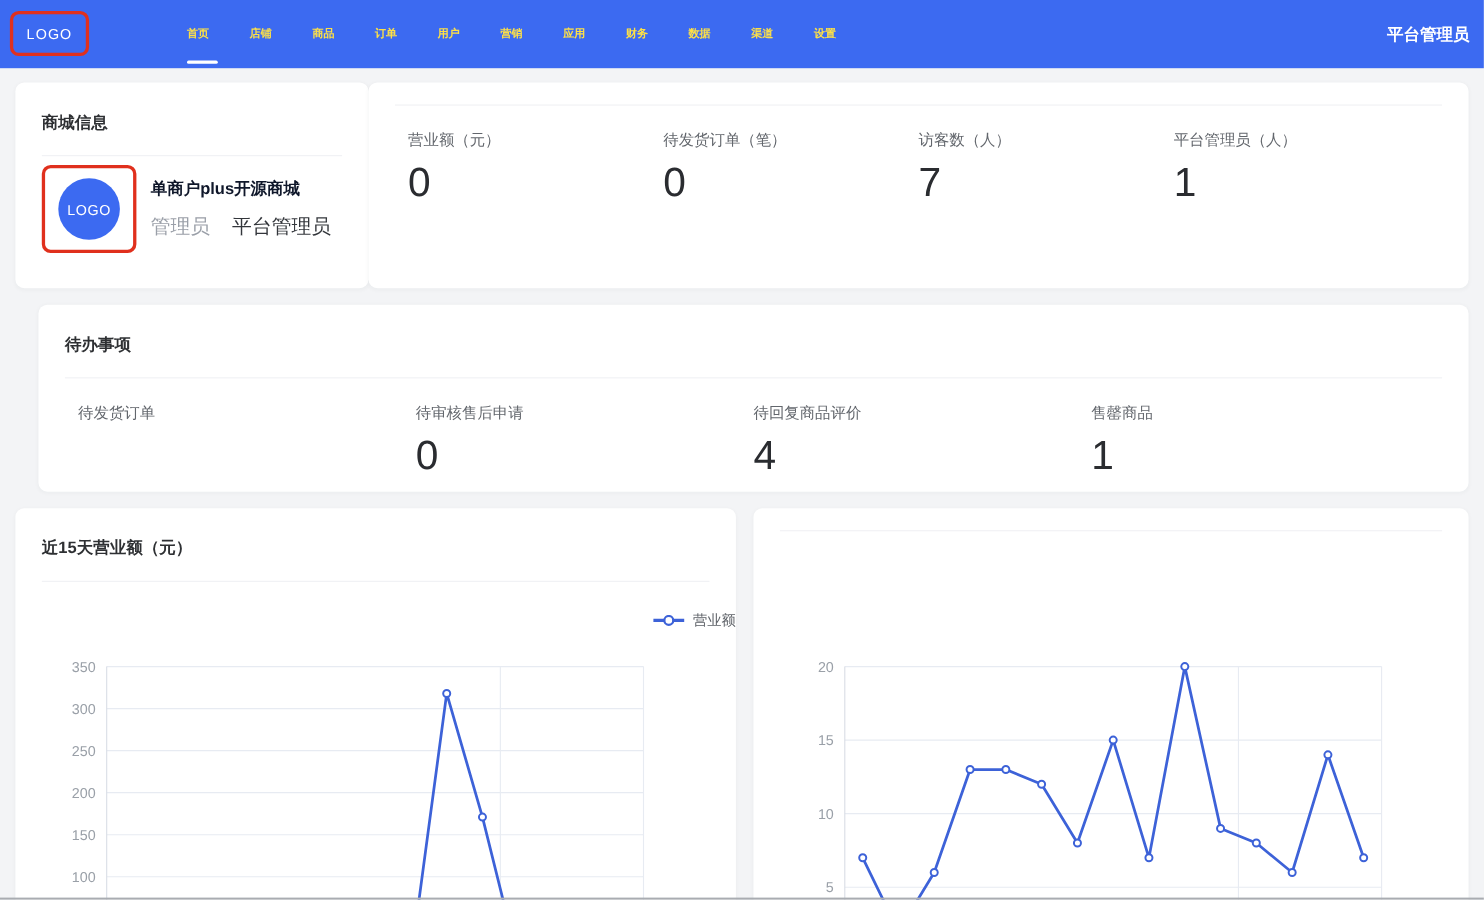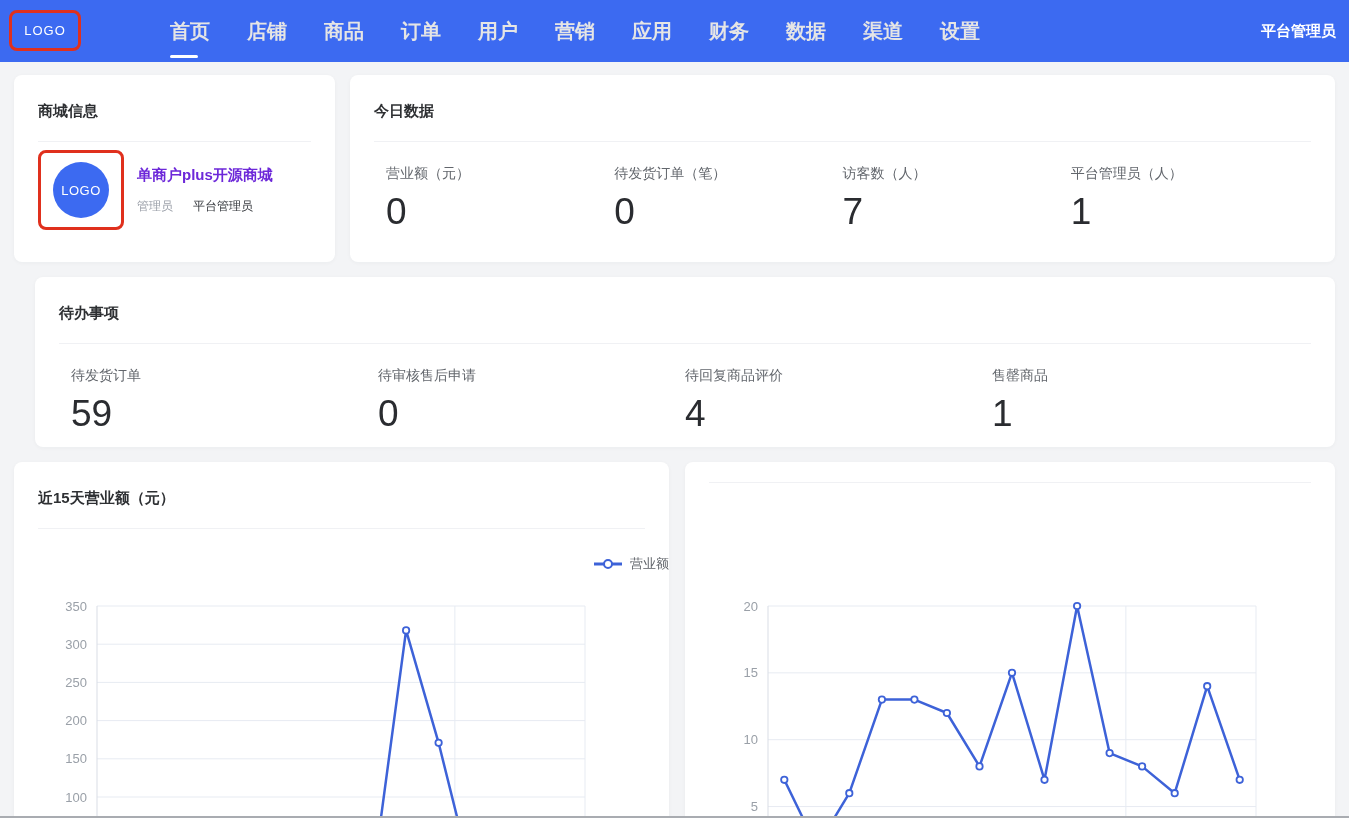--- a/index.html
+++ b/index.html
@@ -16,33 +16,33 @@
     display: flex; align-items: center; position: relative;
   }
   .logo-box {
     position: absolute; left: 9px; top: 10px; width: 72px; height: 41px;
     border: 3px solid #E0301D; border-radius: 8px;
     display: flex; align-items: center; justify-content: center;
   }
   .logo-text { color: #fff; font-size: 13px; letter-spacing: 1px; }
   .nav-menu { display: flex; gap: 37px; margin-left: 170px; height: 62px; }
   .nav-item {
-    color: #e5e5e5; font-size: 20px; font-weight: 700; cursor: pointer;
+    color: #fde047; font-size: 10px; font-weight: 700; cursor: pointer;
     height: 62px; display: flex; align-items: center; position: relative;
     white-space: nowrap;
   }
   .nav-item.active::after {
     content: ""; position: absolute; left: 0px; bottom: 4px;
     width: 28px; height: 3px; background: #fff; border-radius: 2px;
   }
   .nav-user { margin-left: auto; margin-right: 13px; color: #fff; font-size: 15px; font-weight: 700; cursor: pointer; }
 
   
   .main { padding: 13px 14px; display: flex; flex-direction: column; gap: 15px; }
-  .row1 { display: flex; gap: 15px; }
+  .row1 { display: flex; }
   .row3 { display: flex; gap: 16px; }
   .card { background: #fff; border-radius: 8px; box-shadow: 0 1px 4px rgba(31,45,61,.04); }
   .card-mall  { width: 321px; height: 187px; }
   .card-today { flex: 1; height: 187px; }
   .card-todo  { height: 170px; margin-left: 21px; }
   .card-chart { width: 655px; height: 430px; position: relative; overflow: hidden; }
   .card-chart.right { width: 650px; }
 
   .card-title { margin: 27px 24px 0; font-size: 15px; font-weight: 700; color: #2E3033; }
   .card-divider { height: 1px; background: #F0F1F4; margin: 20px 24px 0; }
@@ -58,22 +58,22 @@
   .avatar-box {
     width: 86px; height: 80px; border: 3px solid #E0301D; border-radius: 8px;
     display: flex; align-items: center; justify-content: center; flex: none;
   }
   .avatar {
     width: 56px; height: 56px; border-radius: 50%; background: #3C6AF1;
     color: #fff; display: flex; align-items: center; justify-content: center;
     font-size: 13px; letter-spacing: .5px;
   }
   .mall-text { margin-left: 13px; }
-  .mall-name { font-size: 15px; font-weight: 700; color: #6d28d9; }
-  .mall-roles { display: flex; gap: 20px; margin-top: 13px; font-size: 12px; align-items: flex-end; }
+  .mall-name { font-size: 15px; font-weight: 700; color: #0f172a; }
+  .mall-roles { display: flex; gap: 20px; margin-top: 13px; font-size: 18px; align-items: flex-end; }
   .role-label { color: #9A9FA8; }
   .role-value { color: #33363B; }
 
   
   .chart-legend { display: flex; justify-content: flex-end; align-items: center; gap: 7px; margin-top: 26px; }
   .chart-legend.hidden { visibility: hidden; }
   .legend-label { font-size: 13px; color: #5C6066; }
   .chart-svg { position: absolute; left: 0; top: 133px; }
   .chart-svg text { font-family: "Liberation Sans", "DejaVu Sans", sans-serif; }
 
@@ -117,21 +117,20 @@
           <div class="mall-name">单商户plus开源商城</div>
           <div class="mall-roles">
             <span class="role-label">管理员</span>
             <span class="role-value">平台管理员</span>
           </div>
         </div>
       </div>
     </section>
 
     <section class="card card-today">
-      <h3 class="card-title">今日数据</h3>
       <div class="card-divider"></div>
       <div class="stats-row">
           <div class="stat">
             <div class="stat-label">营业额（元）</div>
             <div class="stat-value">0</div>
           </div>
           <div class="stat">
             <div class="stat-label">待发货订单（笔）</div>
             <div class="stat-value">0</div>
           </div>
@@ -146,21 +145,20 @@
         </div>
     </section>
   </div>
 
   <section class="card card-todo">
     <h3 class="card-title">待办事项</h3>
     <div class="card-divider"></div>
     <div class="stats-row">
         <div class="stat">
           <div class="stat-label">待发货订单</div>
-          <div class="stat-value">59</div>
         </div>
         <div class="stat">
           <div class="stat-label">待审核售后申请</div>
           <div class="stat-value">0</div>
         </div>
         <div class="stat">
           <div class="stat-label">待回复商品评价</div>
           <div class="stat-value">4</div>
         </div>
         <div class="stat">

